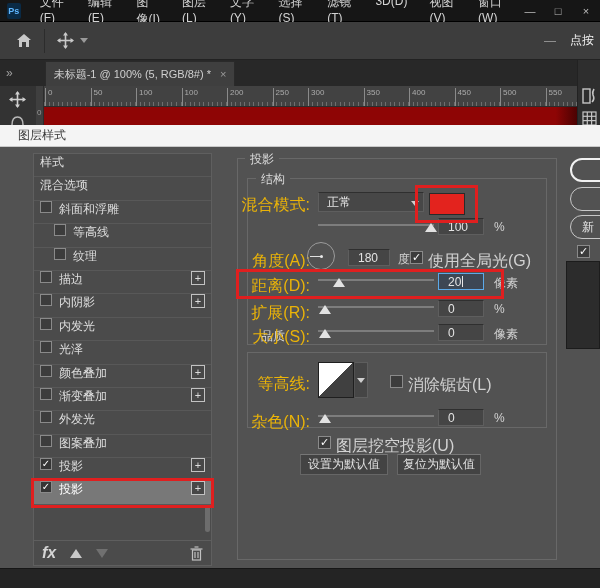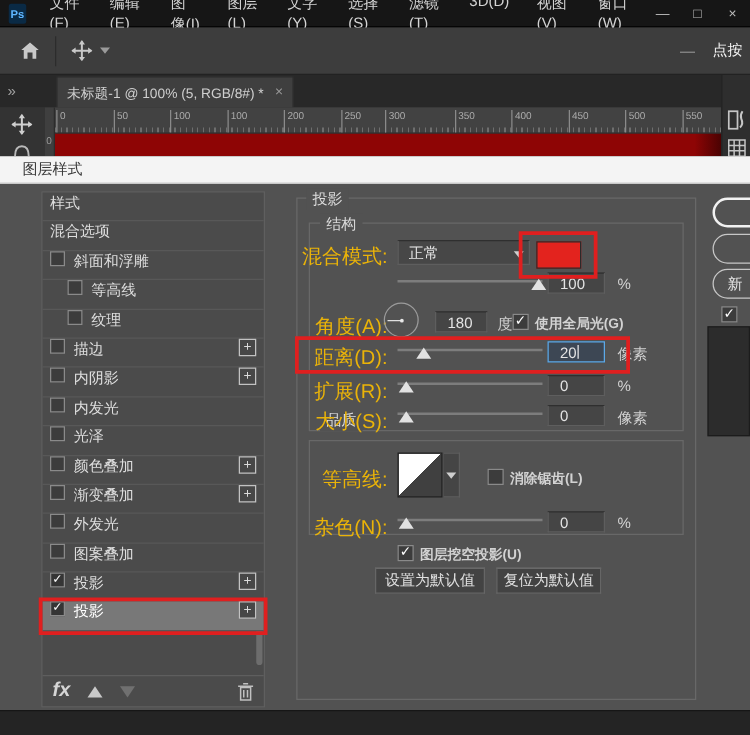--- a/index.html
+++ b/index.html
@@ -67,21 +67,21 @@
   .valuebox{position:absolute;width:46px;height:17px;background:#454545;border:1px solid #5e5e5e;border-top-color:#2f2f2f;color:#e4e4e4;font-size:12px;padding:1px 0 0 9px;z-index:3;}
   .valuebox.focused{background:#3d4754;border:1px solid #5ca9e8;}
   .cursor{display:inline-block;width:1px;height:11px;background:#e8e8e8;vertical-align:-1px;margin-left:1px;}
   .unit{position:absolute;color:#d2d2d2;font-size:12px;z-index:3;}
   .slider{position:absolute;width:116px;height:16px;z-index:3;}
   .slider .track{position:absolute;left:0;right:0;top:6px;height:2px;background:#7d7d7d;}
   .slider .thumb{position:absolute;top:5px;width:0;height:0;border-left:6px solid transparent;border-right:6px solid transparent;border-bottom:9px solid #e2e2e2;}
   .dropdown{position:absolute;height:20px;background:#474747;border:1px solid #5e5e5e;border-top-color:#2f2f2f;display:flex;align-items:center;padding-left:8px;color:#e4e4e4;font-size:12px;z-index:3;}
   .dropdown .dd-arrow{position:absolute;right:4px;top:8px;width:0;height:0;border-left:4px solid transparent;border-right:4px solid transparent;border-top:5px solid #cfcfcf;}
   .checkbox{position:absolute;width:13px;height:13px;background:#3c3c3c;border:1px solid #8a8a8a;color:#fff;font-size:11px;line-height:11px;text-align:center;z-index:3;}
-  .plainlabel{position:absolute;color:#d2d2d2;font-size:11px;z-index:3;font-weight:bold;}
+  .plainlabel{position:absolute;color:#d2d2d2;font-size:16px;z-index:3;}
   .dial{position:absolute;left:307px;top:117px;width:28px;height:28px;border:1px solid #9b9b9b;border-radius:50%;z-index:3;}
   .dial .needle{position:absolute;left:2px;top:13px;width:12px;height:1px;background:#e0e0e0;}
   .dial .dot{position:absolute;left:12px;top:12px;width:3px;height:3px;background:#e8e8e8;border-radius:50%;}
   .annotation{position:absolute;border:3px solid var(--annotation-red);z-index:5;pointer-events:none;}
   .swatch{position:absolute;left:429px;top:68px;width:36px;height:22px;background:var(--swatch-red);border:1px solid #2a2a2a;z-index:4;}
   .contour-swatch{position:absolute;left:318px;top:237px;width:36px;height:36px;background:linear-gradient(135deg,#ffffff 49.5%,#404040 50%);border:1px solid #1f1f1f;z-index:3;}
   .contour-arrow{position:absolute;left:355px;top:237px;width:13px;height:36px;background:#454545;border:1px solid #5e5e5e;border-left:none;z-index:3;}
   .contour-arrow:after{content:"";position:absolute;left:2px;top:15px;width:0;height:0;border-left:4px solid transparent;border-right:4px solid transparent;border-top:5px solid #cfcfcf;}
   .dlg-btn{position:absolute;height:21px;background:#434343;border:1px solid #666;border-top-color:#777;color:#e0e0e0;font-size:12px;display:flex;align-items:center;justify-content:center;z-index:3;}
 

